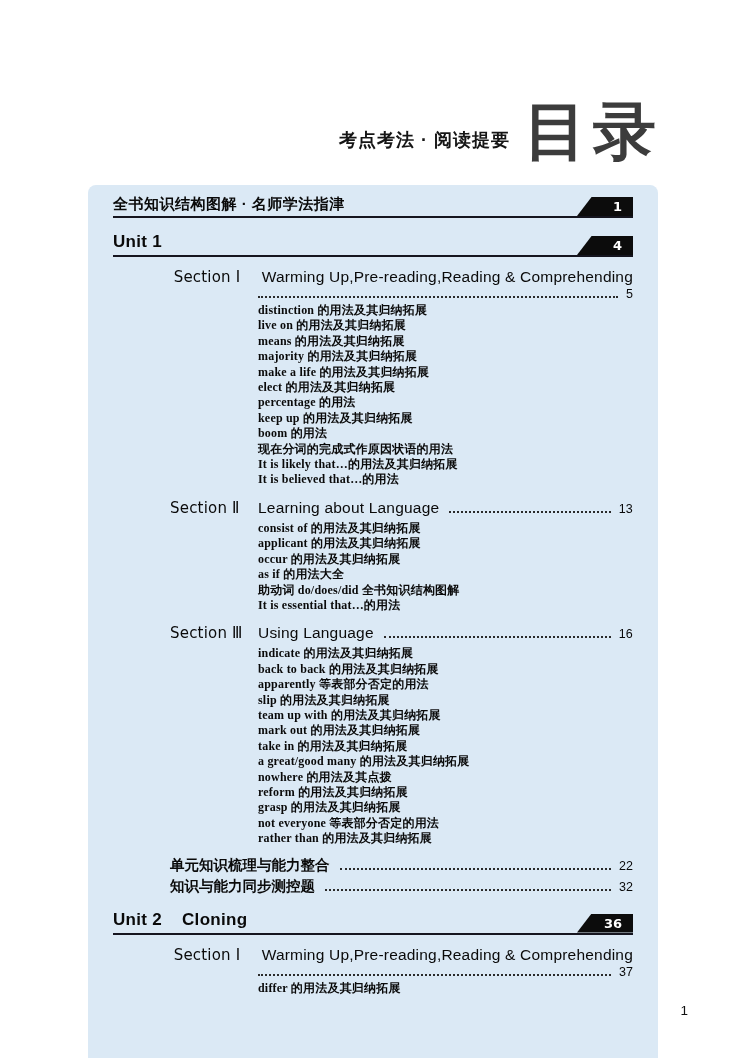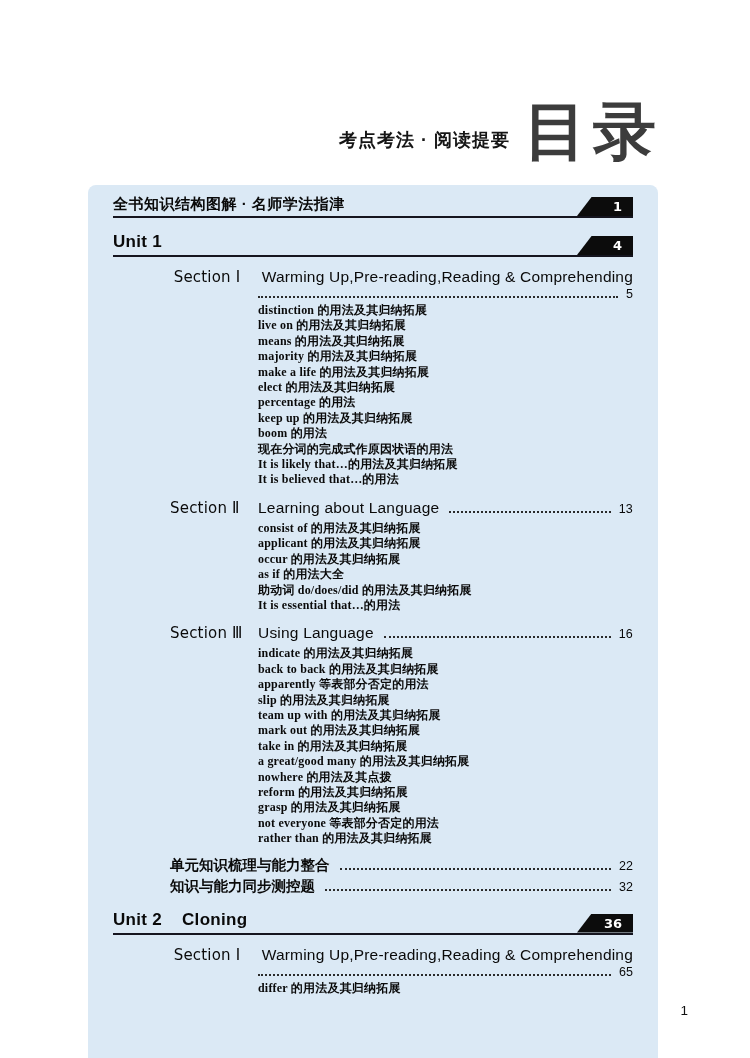--- a/index.html
+++ b/index.html
@@ -99,21 +99,21 @@
         <span class="leader"></span>
         <span class="sec-page">13</span>
       </span>
     </div>
 
     <ul class="items">
                 <li>consist of 的用法及其归纳拓展</li>
                 <li>applicant 的用法及其归纳拓展</li>
                 <li>occur 的用法及其归纳拓展</li>
                 <li>as if 的用法大全</li>
-                <li>助动词 do/does/did 的用法及其归纳拓展</li>
+                <li>助动词 do/does/did 全书知识结构图解</li>
                 <li>It is essential that…的用法</li>
               </ul>
   </div>
             <div class="sec">
     <div class="sec-line1">
       <span class="sec-label">Section Ⅲ</span>
       <span class="sec-title">Using Language</span>
       <span class="sec-rest">
         <span class="leader"></span>
         <span class="sec-page">16</span>
@@ -156,21 +156,21 @@
     </div>
     <div class="unit-body">
             <div class="sec wrap">
     <div class="sec-line1">
       <span class="sec-label">Section Ⅰ</span>
       <span class="sec-title">Warming Up,Pre-reading,Reading &amp; Comprehending</span>
 
     </div>
     <div class="sec-line2">
       <span class="leader"></span>
-      <span class="sec-page sec-page-2">65</span>
+      <span class="sec-page sec-page-2">37</span>
     </div>
     <ul class="items">
                 <li>differ 的用法及其归纳拓展</li>
               </ul>
   </div>
           </div>
   </section>
       </div>
   </div>
 

